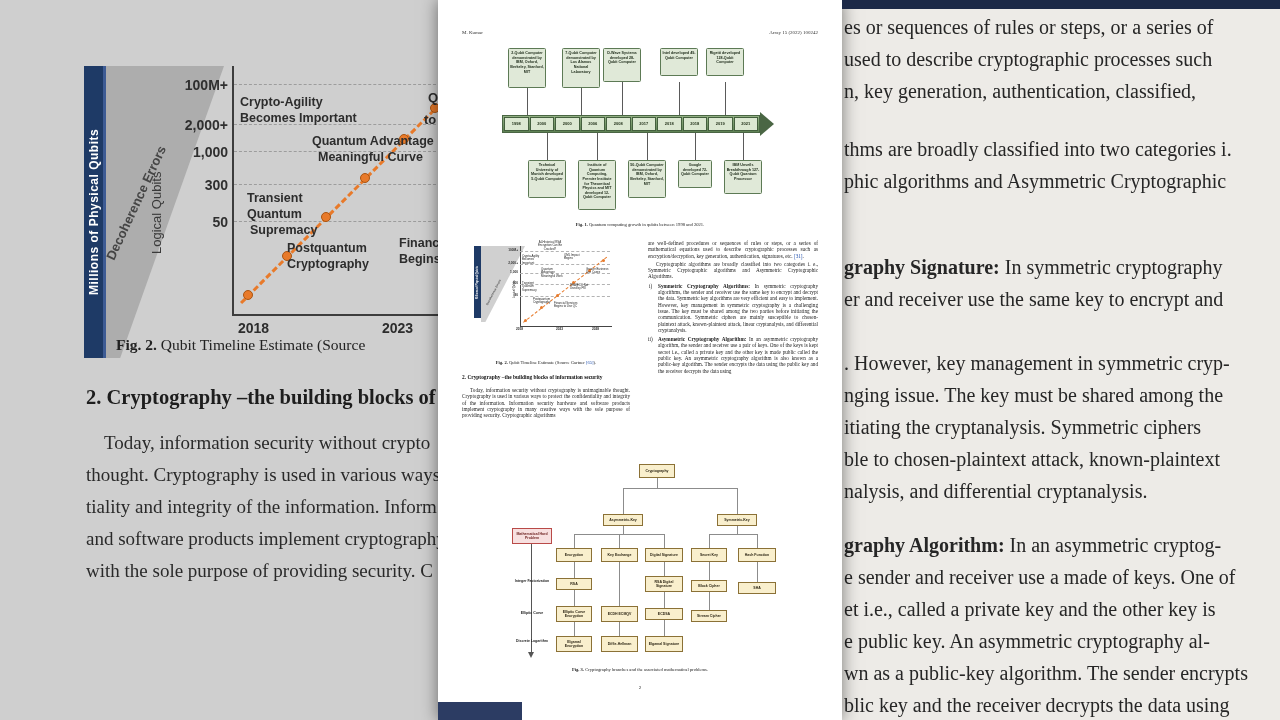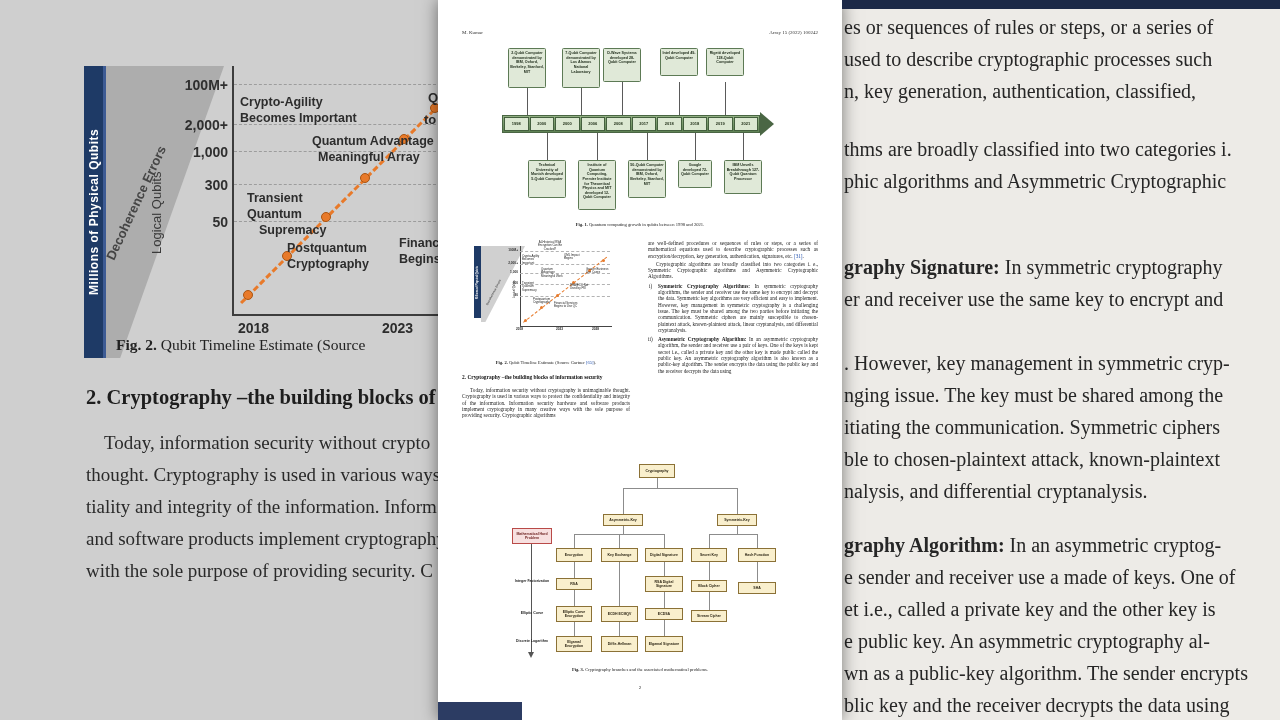--- a/index.html
+++ b/index.html
@@ -77,24 +77,24 @@
     <div class="lz-dot" style="left:243px;top:290px;"></div>
     <div class="lz-dot" style="left:282px;top:251px;"></div>
     <div class="lz-dot" style="left:321px;top:212px;"></div>
     <div class="lz-dot" style="left:360px;top:173px;"></div>
     <div class="lz-dot" style="left:399px;top:134px;"></div>
     <div class="lz-dot" style="left:430px;top:103px;"></div>
 
     <div class="lz-lab" style="left:240px;top:95px;">Crypto-Agility</div>
     <div class="lz-lab" style="left:240px;top:111px;">Becomes Important</div>
     <div class="lz-lab" style="left:312px;top:134px;">Quantum Advantage</div>
-    <div class="lz-lab" style="left:318px;top:150px;">Meaningful Array</div>
+    <div class="lz-lab" style="left:318px;top:150px;">Meaningful Curve</div>
     <div class="lz-lab" style="left:247px;top:191px;">Transient</div>
     <div class="lz-lab" style="left:247px;top:207px;">Quantum</div>
-    <div class="lz-lab" style="left:259px;top:223px;">Supremacy</div>
+    <div class="lz-lab" style="left:250px;top:223px;">Supremacy</div>
     <div class="lz-lab" style="left:287px;top:241px;">Postquantum</div>
     <div class="lz-lab" style="left:287px;top:257px;">Cryptography</div>
     <div class="lz-lab" style="left:399px;top:236px;">Financial</div>
     <div class="lz-lab" style="left:399px;top:252px;">Begins t</div>
     <div class="lz-lab" style="left:428px;top:90px;font-size:13px;">Q</div>
     <div class="lz-lab" style="left:424px;top:112px;font-size:13px;">to</div>
 
     <div class="lz-lab" style="left:238px;top:320px;font-size:14px;">2018</div>
     <div class="lz-lab" style="left:382px;top:320px;font-size:14px;">2023</div>
 
@@ -112,21 +112,21 @@
   <div class="abs bg-right">
     <div class="rz-line" style="top:16px"><span class="b"></span><span>es or sequences of rules or steps, or a series of</span></div>
     <div class="rz-line" style="top:48px"><span class="b"></span><span>used to describe cryptographic processes such</span></div>
     <div class="rz-line" style="top:80px"><span class="b"></span><span>n, key generation, authentication, classified,</span></div>
     <div class="rz-line" style="top:138px"><span class="b"></span><span>thms are broadly classified into two categories i.</span></div>
     <div class="rz-line" style="top:170px"><span class="b"></span><span>phic algorithms and Asymmetric Cryptographic</span></div>
     <div class="rz-line" style="top:256px"><span class="b">graphy Signature:</span><span> In symmetric cryptography</span></div>
     <div class="rz-line" style="top:288px"><span class="b"></span><span>er and receiver use the same key to encrypt and</span></div>
     <div class="rz-line" style="top:352px"><span class="b"></span><span>. However, key management in symmetric cryp-</span></div>
     <div class="rz-line" style="top:384px"><span class="b"></span><span>nging issue. The key must be shared among the</span></div>
-    <div class="rz-line" style="top:416px"><span class="b"></span><span>itiating the communication. Symmetric ciphers</span></div>
+    <div class="rz-line" style="top:416px"><span class="b"></span><span>itiating the cryptanalysis. Symmetric ciphers</span></div>
     <div class="rz-line" style="top:448px"><span class="b"></span><span>ble to chosen-plaintext attack, known-plaintext</span></div>
     <div class="rz-line" style="top:480px"><span class="b"></span><span>nalysis, and differential cryptanalysis.</span></div>
     <div class="rz-line" style="top:534px"><span class="b">graphy Algorithm:</span><span> In an asymmetric cryptog-</span></div>
     <div class="rz-line" style="top:566px"><span class="b"></span><span>e sender and receiver use a made of keys. One of</span></div>
     <div class="rz-line" style="top:598px"><span class="b"></span><span>et i.e., called a private key and the other key is</span></div>
     <div class="rz-line" style="top:630px"><span class="b"></span><span>e public key. An asymmetric cryptography al-</span></div>
     <div class="rz-line" style="top:662px"><span class="b"></span><span>wn as a public-key algorithm. The sender encrypts</span></div>
     <div class="rz-line" style="top:694px"><span class="b"></span><span>blic key and the receiver decrypts the data using</span></div>
   </div>
 

